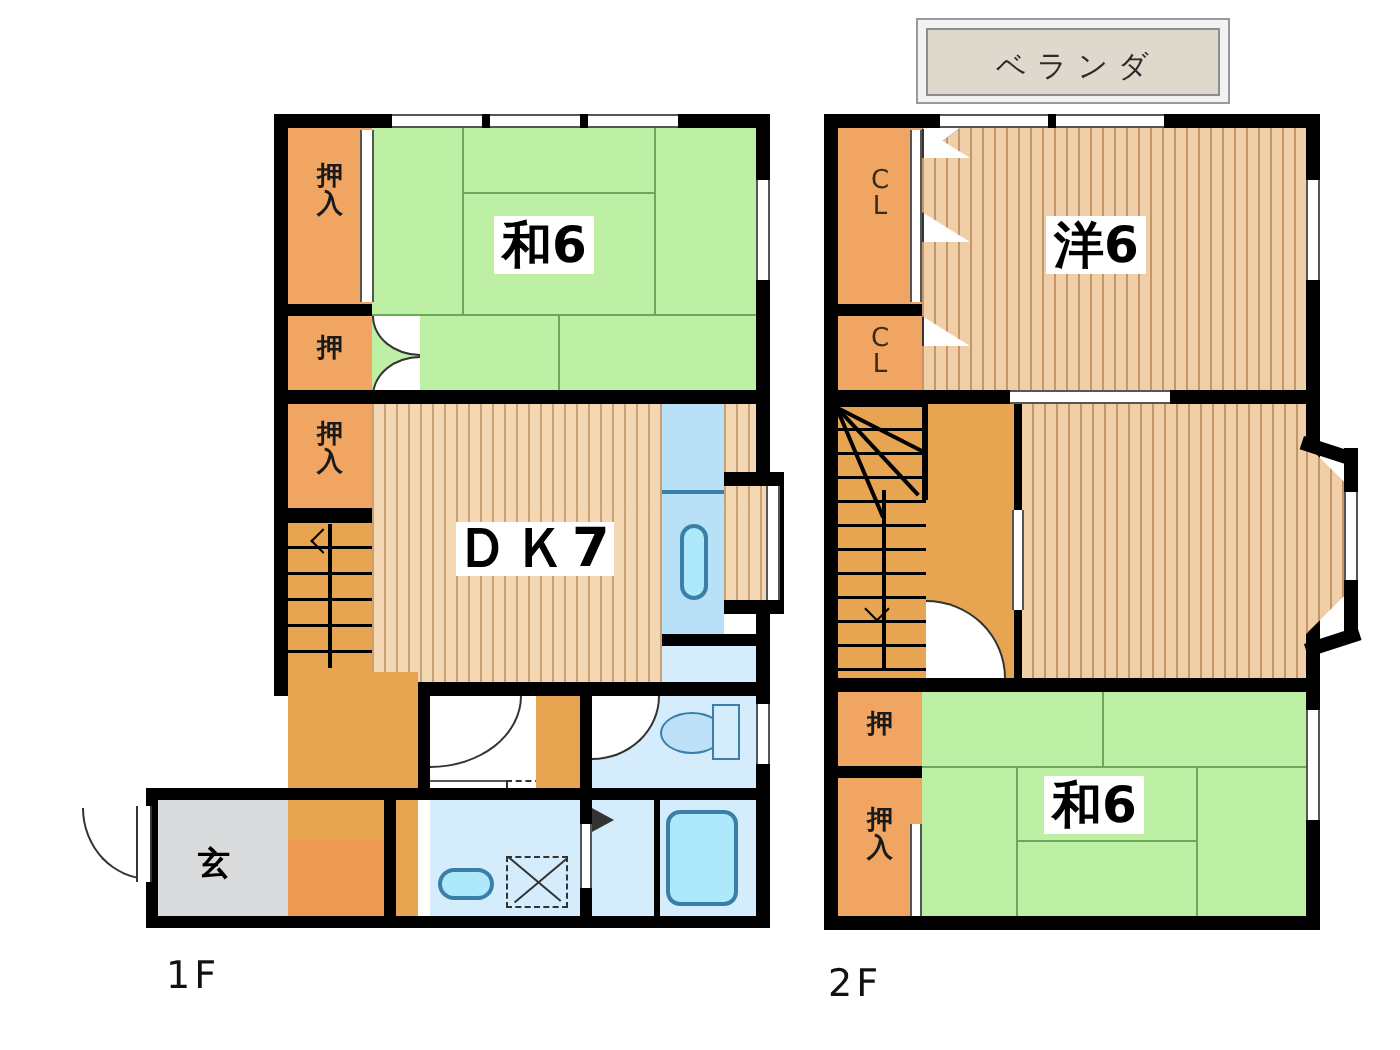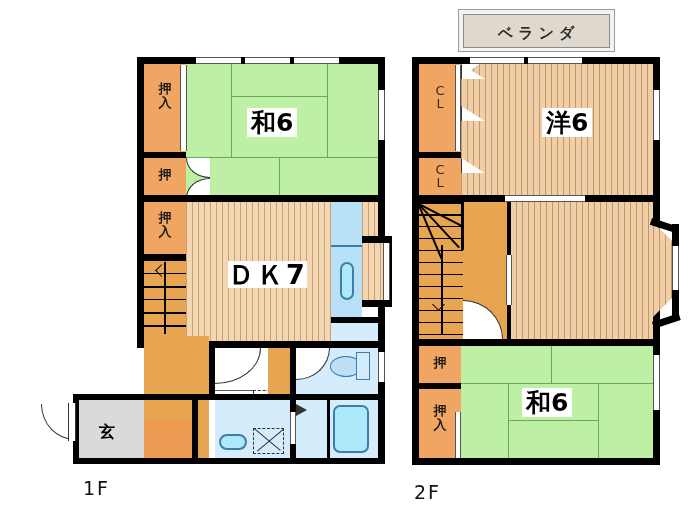--- a/index.html
+++ b/index.html
@@ -61,21 +61,21 @@
   
   .lbl{position:absolute;background:#fff;color:#000000;font-weight:bold;
        line-height:1;white-space:nowrap;}
   .rm-lg{font-size:25px;letter-spacing:0px;padding:2px 4px;}
   .rm-md{font-size:23px;padding:2px 3px;}
   .oshi{position:absolute;color:#1a1a1a;font-size:13px;font-weight:600;
         text-align:center;line-height:1.05;white-space:pre-line;background:transparent;}
   .cl{position:absolute;color:#3a2a18;font-size:13px;font-weight:500;
       text-align:center;line-height:1.0;white-space:pre-line;background:transparent;}
   .genkan-t{position:absolute;color:#000;font-size:16px;font-weight:bold;}
-  .veranda-t{position:absolute;color:#2b2b2b;font-size:15px;letter-spacing:5px;font-weight:700;}
+  .veranda-t{position:absolute;color:#2b2b2b;font-size:15px;letter-spacing:5px;font-weight:400;}
   .floor-t{position:absolute;color:#111;font-size:19px;letter-spacing:2px;}
   .dk{font-size:27px;letter-spacing:2px;}
 
   
   .seam{background:#6aa85c;}
   .dash{border:1.5px dashed #333;}
 </style>
 </head>
 <body>
 
@@ -218,21 +218,21 @@
 
     <div class="ab" style="left:458px;top:9px;width:157px;height:43px;background:#f2f2f2;border:1.5px solid #9a9a9a;"></div>
     <div class="ab veranda" style="left:463px;top:14px;width:147px;height:34px;border:1px solid #8d8d8d;"></div>
     <div class="veranda-t" style="left:498px;top:24px;">ベランダ</div>
 
     <div class="ab wall" style="left:412px;top:57px;width:248px;height:7px;"></div>
     <div class="ab wall" style="left:412px;top:57px;width:7px;height:145px;"></div>
     <div class="ab wall" style="left:653px;top:57px;width:7px;height:145px;"></div>
 
     <div class="ab wood2" style="left:461px;top:64px;width:192px;height:131px;"></div>
-    <div class="lbl rm-lg" style="left:523px;top:108px;margin-left:19px;">洋6</div>
+    <div class="lbl rm-lg" style="left:523px;top:108px;">洋6</div>
 
     <div class="ab win" style="left:470px;top:57px;width:54px;height:7px;"></div>
     <div class="ab win" style="left:528px;top:57px;width:54px;height:7px;"></div>
     <div class="ab winv" style="left:653px;top:90px;width:7px;height:50px;"></div>
 
     <div class="ab closet" style="left:419px;top:64px;width:42px;height:88px;"></div>
     <div class="cl" style="left:425px;top:84px;width:30px;">C
 L</div>
     <div class="ab wall" style="left:412px;top:152px;width:49px;height:6px;"></div>
     <div class="ab closet" style="left:419px;top:158px;width:42px;height:37px;"></div>

